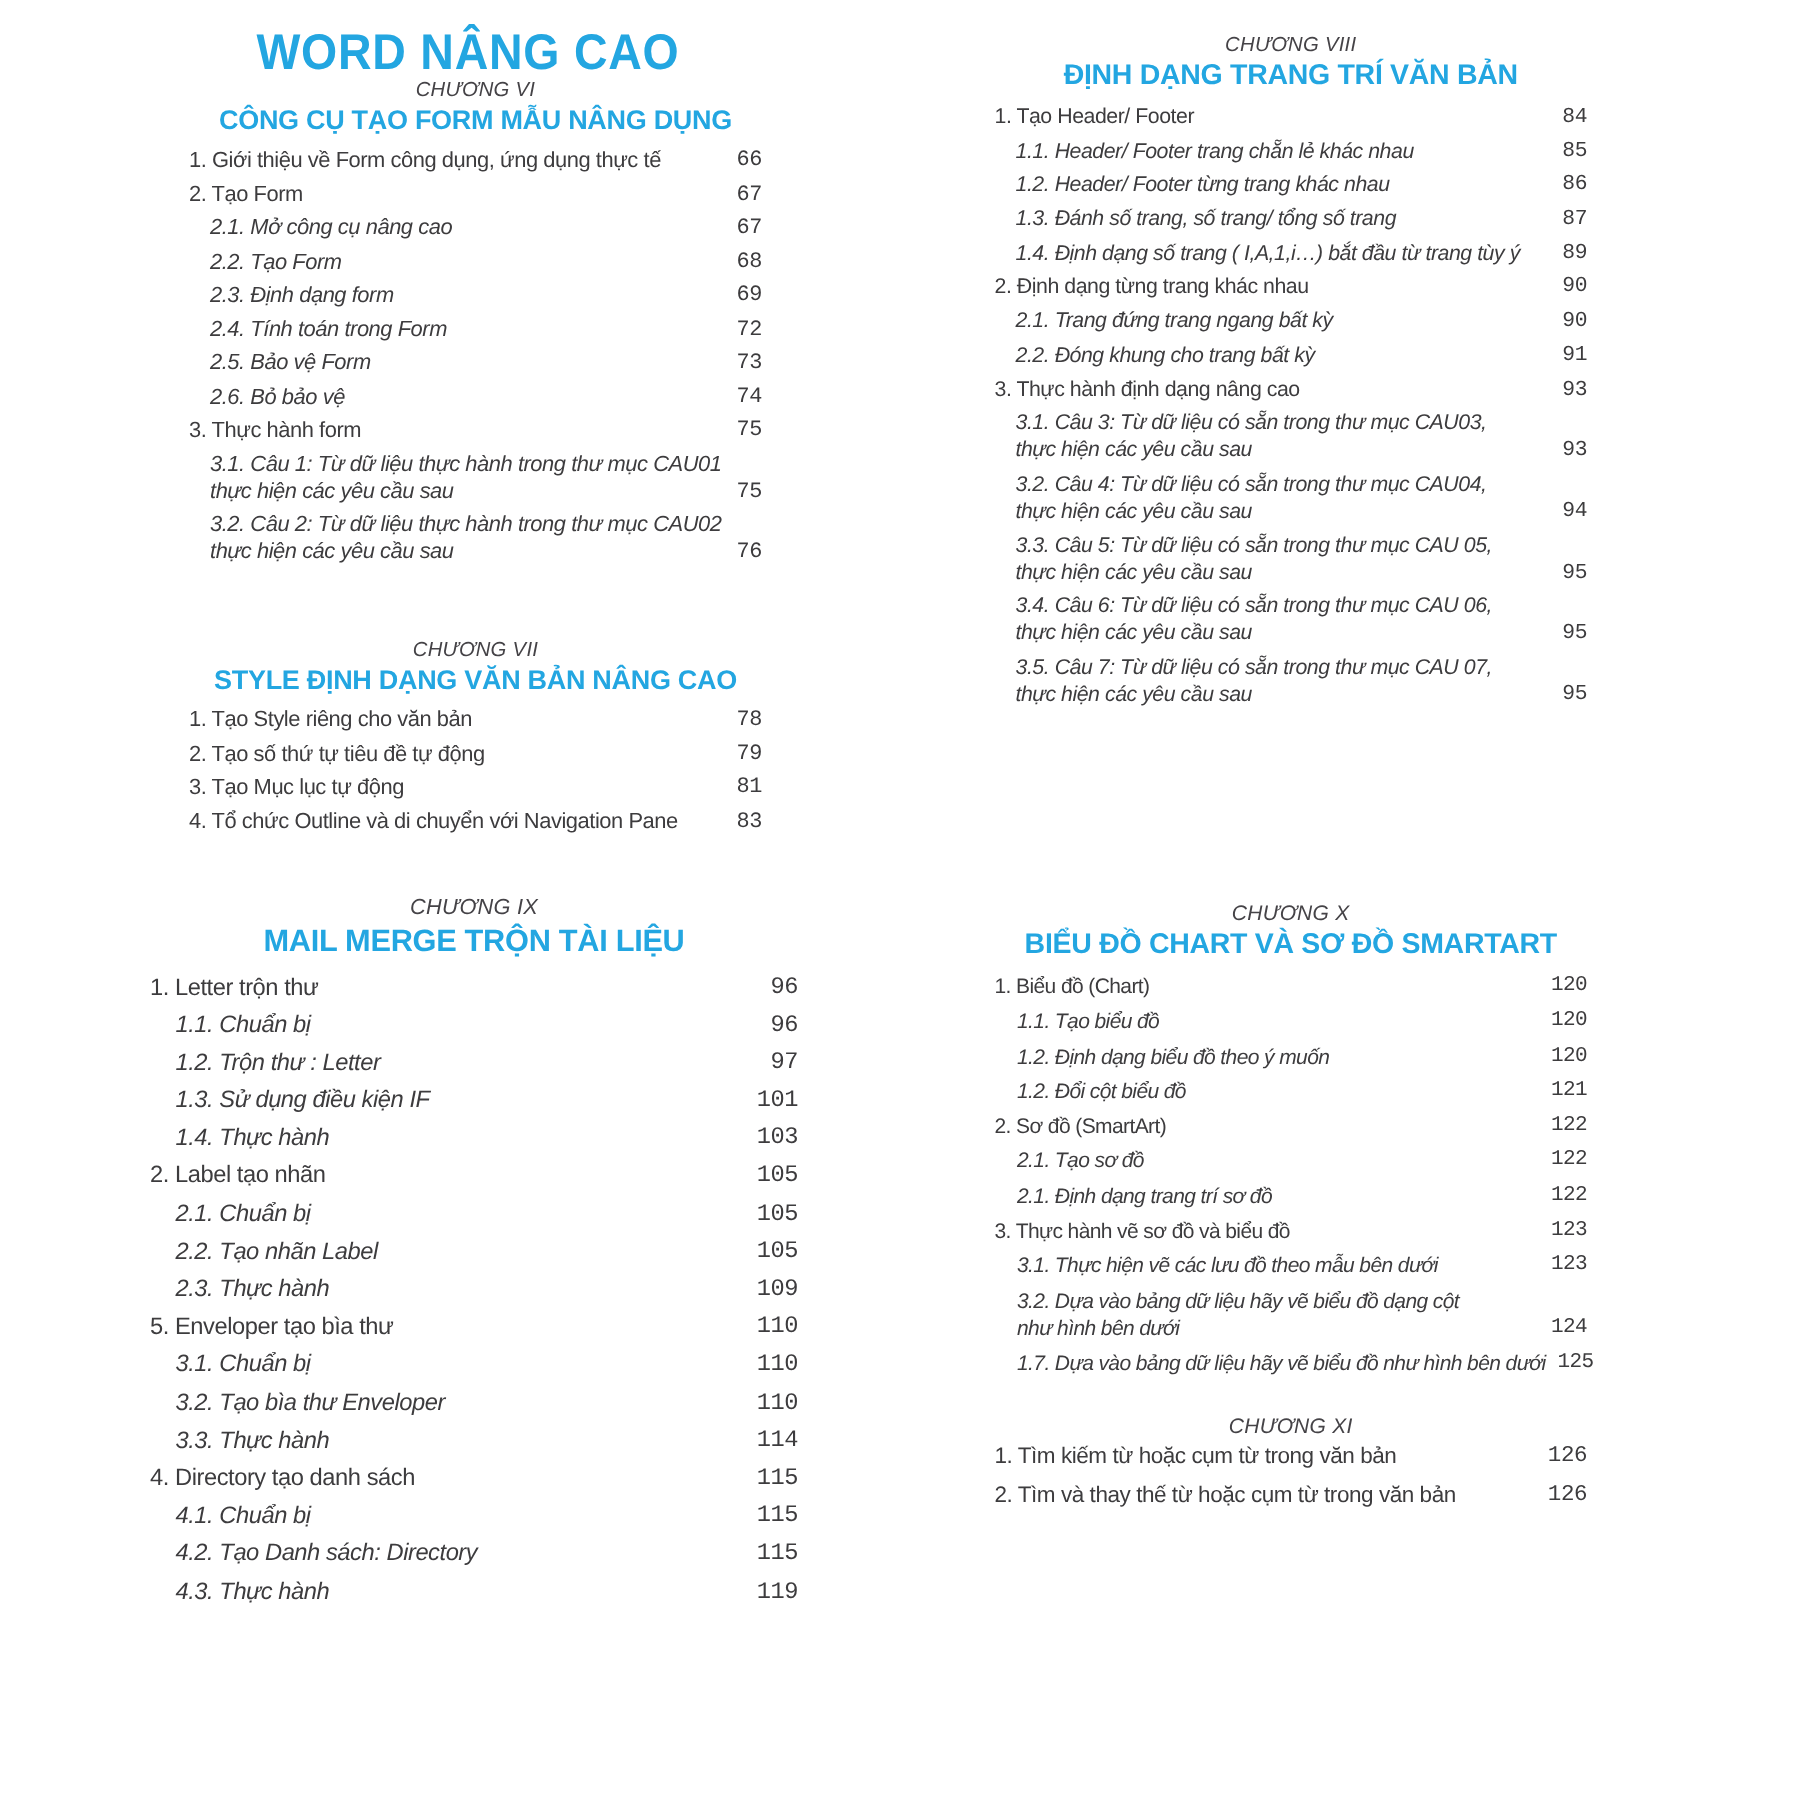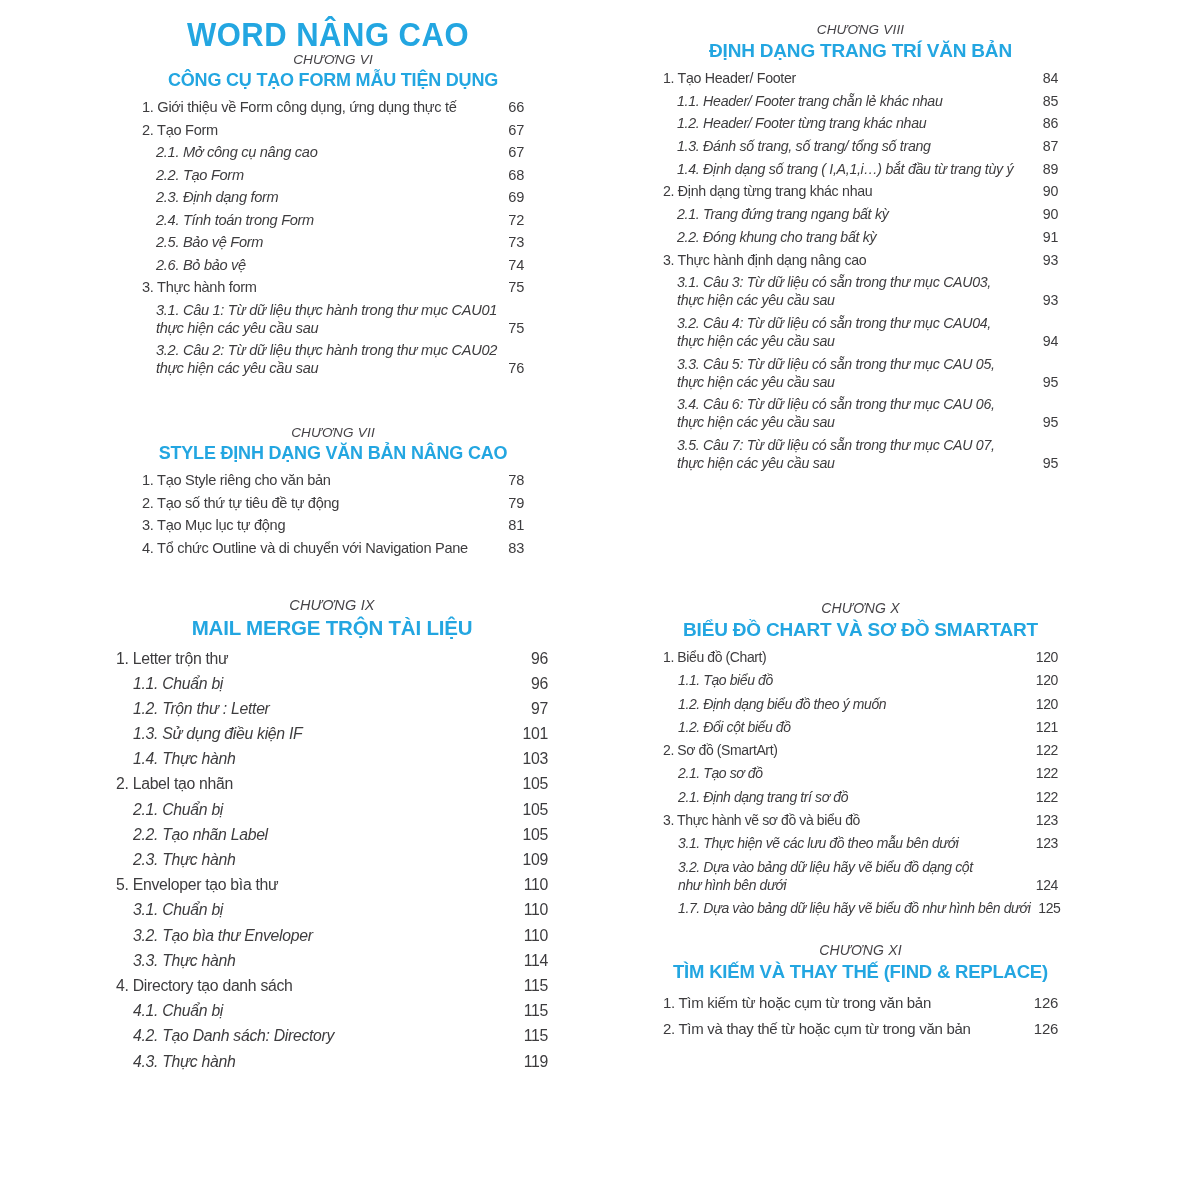--- a/index.html
+++ b/index.html
@@ -2,21 +2,21 @@
 <html style="--accent: #23a6e1;"><head>
 <meta charset="utf-8">
 <style>
   html, body { margin: 0; padding: 0; background: #ffffff; }
   body { width: 1200px; height: 1200px; overflow: hidden; }
   .page {
     position: relative; width: 1200px; height: 1200px; background: #ffffff;
     font-family: "Liberation Sans", sans-serif; color: #3d3c3e;
   }
   .col { position: absolute; top: 0; }
-  .col-left  { left: 108px; width: 440px; }
+  .col-left  { left: 92px; width: 440px; }
   .col-right { left: 658px; width: 400px; }
 
   .book-title {
     margin: 16px 0 0 0; text-align: center;
     font-size: 31px; font-weight: bold; letter-spacing: 0.5px;
     color: var(--accent, #23a6e1);
     transform: scaleY(1.08); transform-origin: top center;
   }
 
   .toc-section { text-align: left; }
@@ -27,21 +27,21 @@
   .section-title {
     text-align: center; font-weight: bold; margin: 0 0 7px 0;
     color: var(--accent, #23a6e1); font-size: 18px; letter-spacing: -0.2px;
   }
   .entries { display: block; }
   .toc-entry {
     display: flex; justify-content: space-between; align-items: flex-end;
     gap: 8px; letter-spacing: -0.3px;
   }
   .entry-text { white-space: nowrap; }
-  .entry-page { flex-shrink: 0; }
+  .entry-page { flex-shrink: 0; font-family: Liberation Mono, monospace; }
   .lvl2 { font-style: italic; }
   .lvl2 .entry-page { font-style: normal; text-align: right; }
 
   
   [data-name="toc-section-ch6"], [data-name="toc-section-ch7"] {
     padding: 0 24px 0 34px;
   }
   [data-name="toc-section-ch6"] .toc-entry, [data-name="toc-section-ch7"] .toc-entry {
     font-size: 14.6px; line-height: 18px; margin-bottom: 4.5px;
   }
@@ -73,21 +73,21 @@
 </style>
 </head>
 <body>
 
 <div class="page" data-name="toc-page" style="color: rgb(61, 60, 62);">
   <div class="col col-left" data-name="left-column">
     <h1 class="book-title" data-name="page-title">WORD NÂNG CAO</h1>
     <div class="sections" data-name="left-sections">
         <section class="toc-section" data-name="toc-section-ch6">
           <div class="chapter-label" data-name="chapter-label">CHƯƠNG VI</div>
-          <h2 class="section-title" data-name="section-title">CÔNG CỤ TẠO FORM MẪU TIỆN DỤNG</h2>
+          <h2 class="section-title" data-name="section-title">CÔNG CỤ TẠO FORM MẪU NÂNG DỤNG</h2>
           <div class="entries" data-name="toc-entry-list">
             <div class="toc-entry lvl1" data-name="toc-entry">
               <span class="entry-text" data-name="toc-entry-text">1. Giới thiệu về Form công dụng, ứng dụng thực tế</span>
               <span class="entry-page" data-name="toc-entry-page">66</span>
             </div>
             <div class="toc-entry lvl1" data-name="toc-entry">
               <span class="entry-text" data-name="toc-entry-text">2. Tạo Form</span>
               <span class="entry-page" data-name="toc-entry-page">67</span>
             </div>
             <div class="toc-entry lvl2" data-name="toc-entry">
@@ -335,21 +335,20 @@
               <span class="entry-page" data-name="toc-entry-page">124</span>
             </div>
             <div class="toc-entry lvl2" data-name="toc-entry">
               <span class="entry-text" data-name="toc-entry-text">1.7. Dựa vào bảng dữ liệu hãy vẽ biểu đồ như hình bên dưới</span>
               <span class="entry-page" data-name="toc-entry-page">125</span>
             </div>
           </div>
         </section>
         <section class="toc-section" data-name="toc-section-ch11">
           <div class="chapter-label" data-name="chapter-label">CHƯƠNG XI</div>
-          <h2 class="section-title" data-name="section-title">TÌM KIẾM VÀ THAY THẾ (FIND &amp; REPLACE)</h2>
           <div class="entries" data-name="toc-entry-list">
             <div class="toc-entry lvl1" data-name="toc-entry">
               <span class="entry-text" data-name="toc-entry-text">1. Tìm kiếm từ hoặc cụm từ trong văn bản</span>
               <span class="entry-page" data-name="toc-entry-page">126</span>
             </div>
             <div class="toc-entry lvl1" data-name="toc-entry">
               <span class="entry-text" data-name="toc-entry-text">2. Tìm và thay thế từ hoặc cụm từ trong văn bản</span>
               <span class="entry-page" data-name="toc-entry-page">126</span>
             </div>
           </div>

